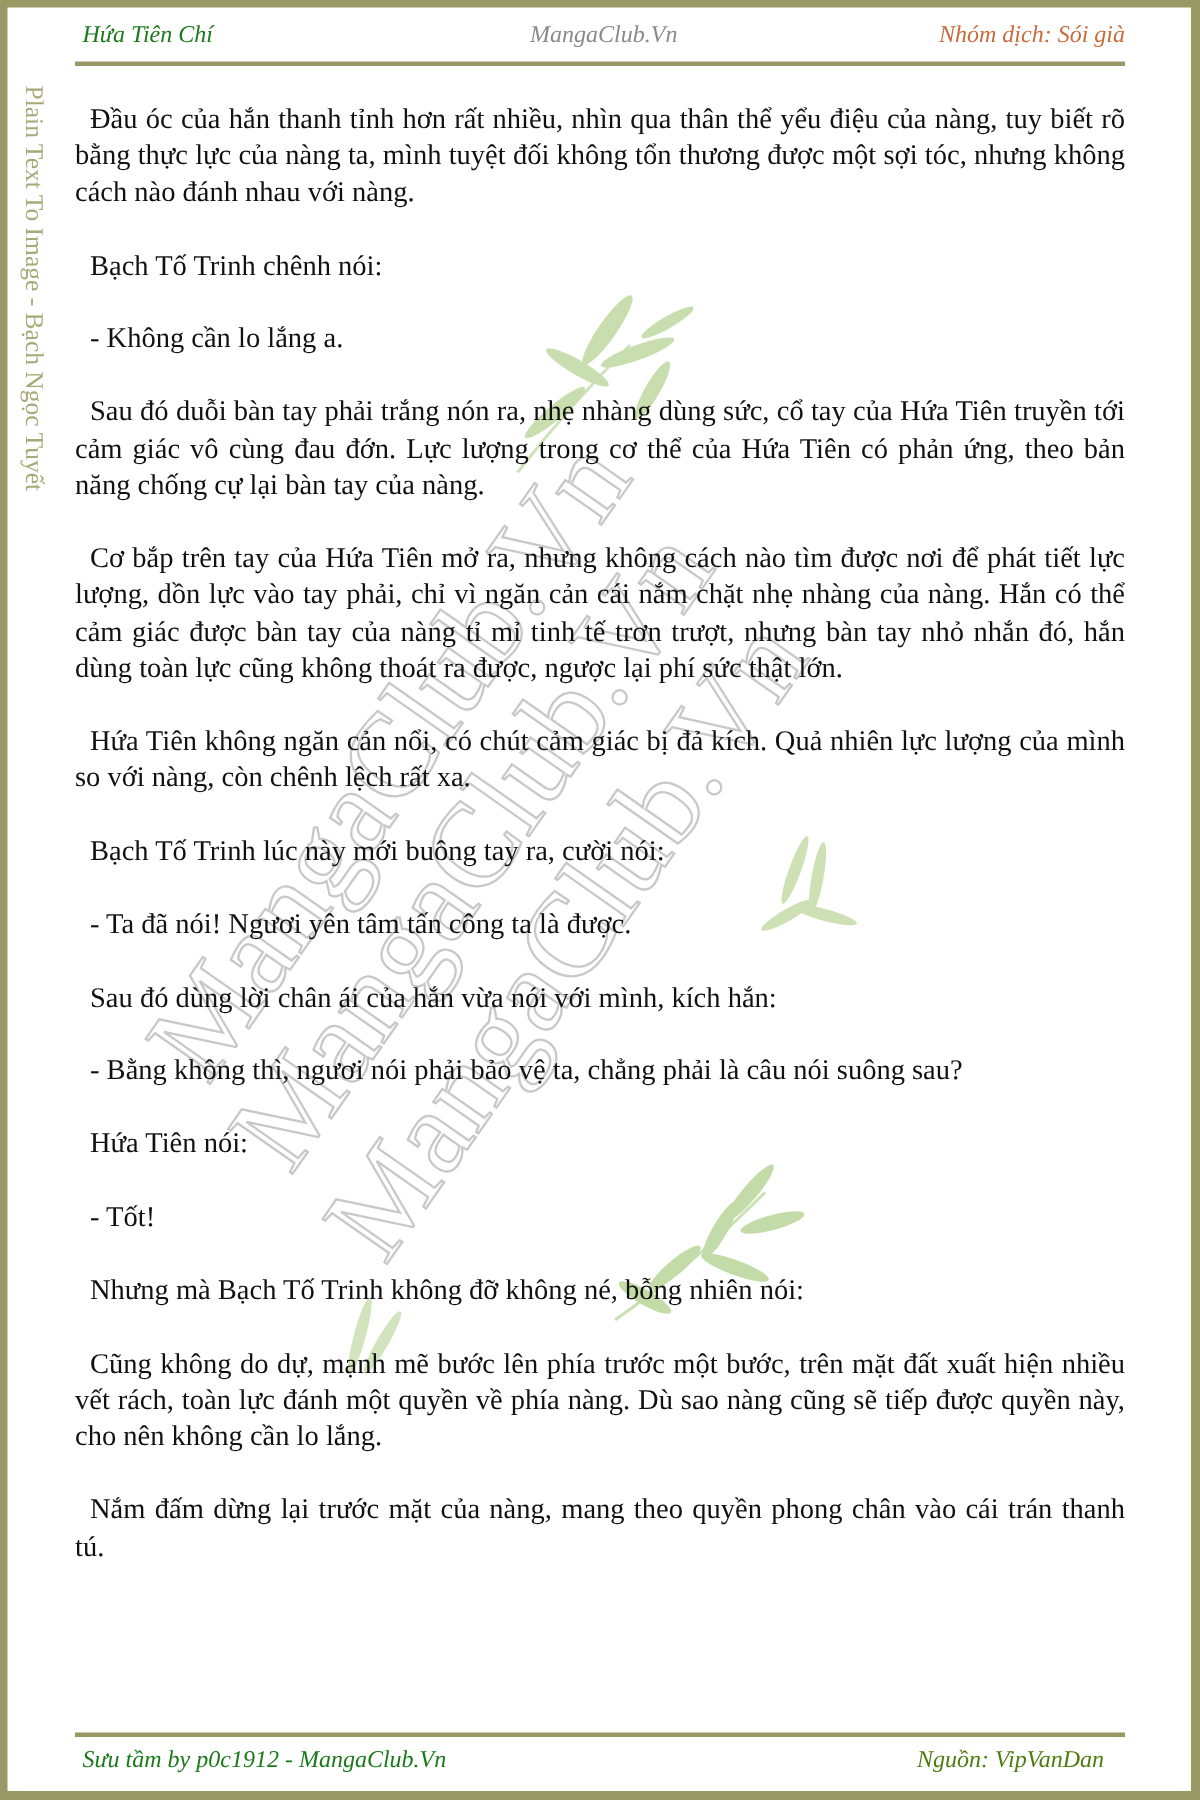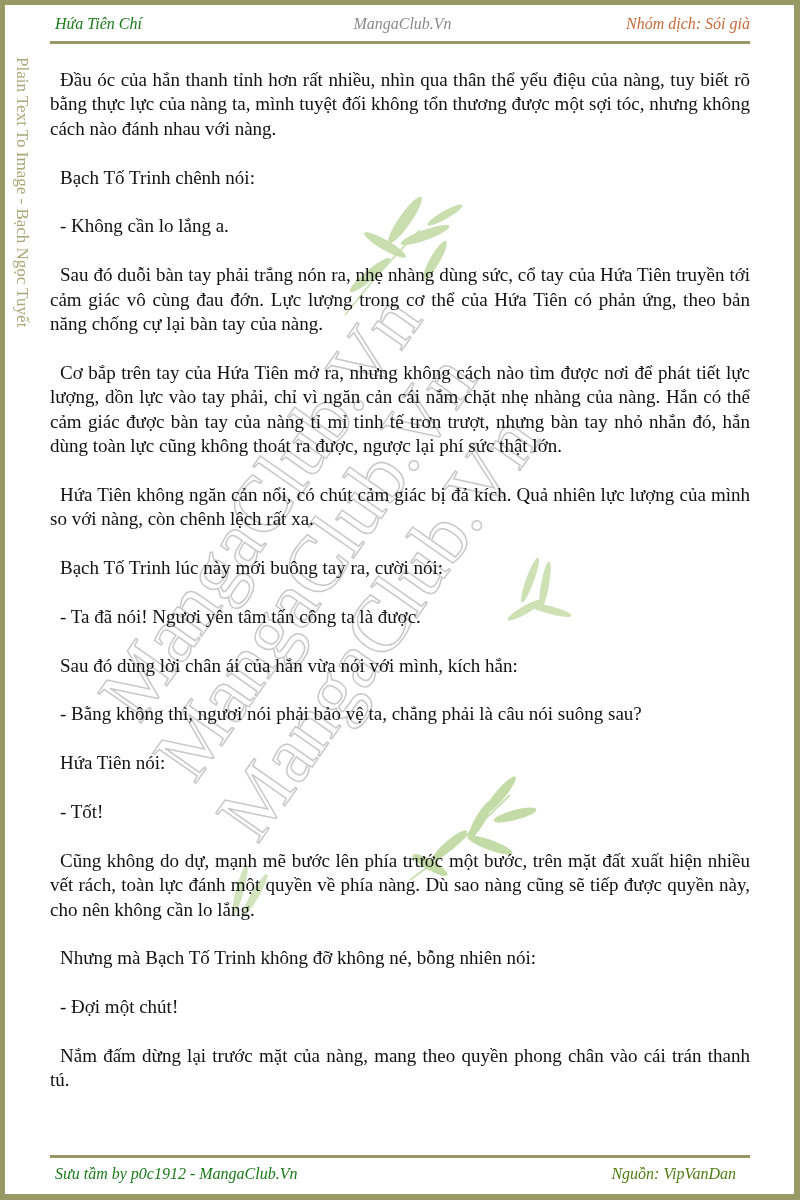--- a/index.html
+++ b/index.html
@@ -119,23 +119,22 @@
     <p>- Không cần lo lắng a.</p>
     <p>Sau đó duỗi bàn tay phải trắng nón ra, nhẹ nhàng dùng sức, cổ tay của Hứa Tiên truyền tới cảm giác vô cùng đau đớn. Lực lượng trong cơ thể của Hứa Tiên có phản ứng, theo bản năng chống cự lại bàn tay của nàng.</p>
     <p>Cơ bắp trên tay của Hứa Tiên mở ra, nhưng không cách nào tìm được nơi để phát tiết lực lượng, dồn lực vào tay phải, chỉ vì ngăn cản cái nắm chặt nhẹ nhàng của nàng. Hắn có thể cảm giác được bàn tay của nàng tỉ mỉ tinh tế trơn trượt, nhưng bàn tay nhỏ nhắn đó, hắn dùng toàn lực cũng không thoát ra được, ngược lại phí sức thật lớn.</p>
     <p>Hứa Tiên không ngăn cản nổi, có chút cảm giác bị đả kích. Quả nhiên lực lượng của mình so với nàng, còn chênh lệch rất xa.</p>
     <p>Bạch Tố Trinh lúc này mới buông tay ra, cười nói:</p>
     <p>- Ta đã nói! Ngươi  yên tâm tấn công ta là được.</p>
     <p>Sau đó dùng lời chân ái của hắn vừa nói với mình, kích hắn:</p>
     <p>- Bằng không thì, ngươi nói phải bảo vệ ta, chẳng phải là câu nói suông sau?</p>
     <p>Hứa Tiên nói:</p>
     <p>- Tốt!</p>
+    <p>Nhưng mà Bạch Tố Trinh không đỡ không né, bỗng nhiên nói:</p>
     <p>Cũng không do dự, mạnh mẽ bước lên phía trước một bước, trên mặt đất xuất hiện nhiều vết rách, toàn lực đánh một quyền về phía nàng. Dù sao nàng cũng sẽ tiếp được quyền này, cho nên không cần lo lắng.</p>
-    <p>Nhưng mà Bạch Tố Trinh không đỡ không né, bỗng nhiên nói:</p>
-    <p>- Đợi một chút!</p>
     <p class="last">Nắm đấm dừng lại trước mặt của nàng, mang theo quyền phong chân vào cái trán thanh tú.</p>
   </div>
 
   <div class="rule bottom"></div>
   <div class="footer">
     <span class="f-left">Sưu tầm by p0c1912 - MangaClub.Vn</span>
     <span class="f-right">Nguồn: VipVanDan</span>
   </div>
 </div>
 

